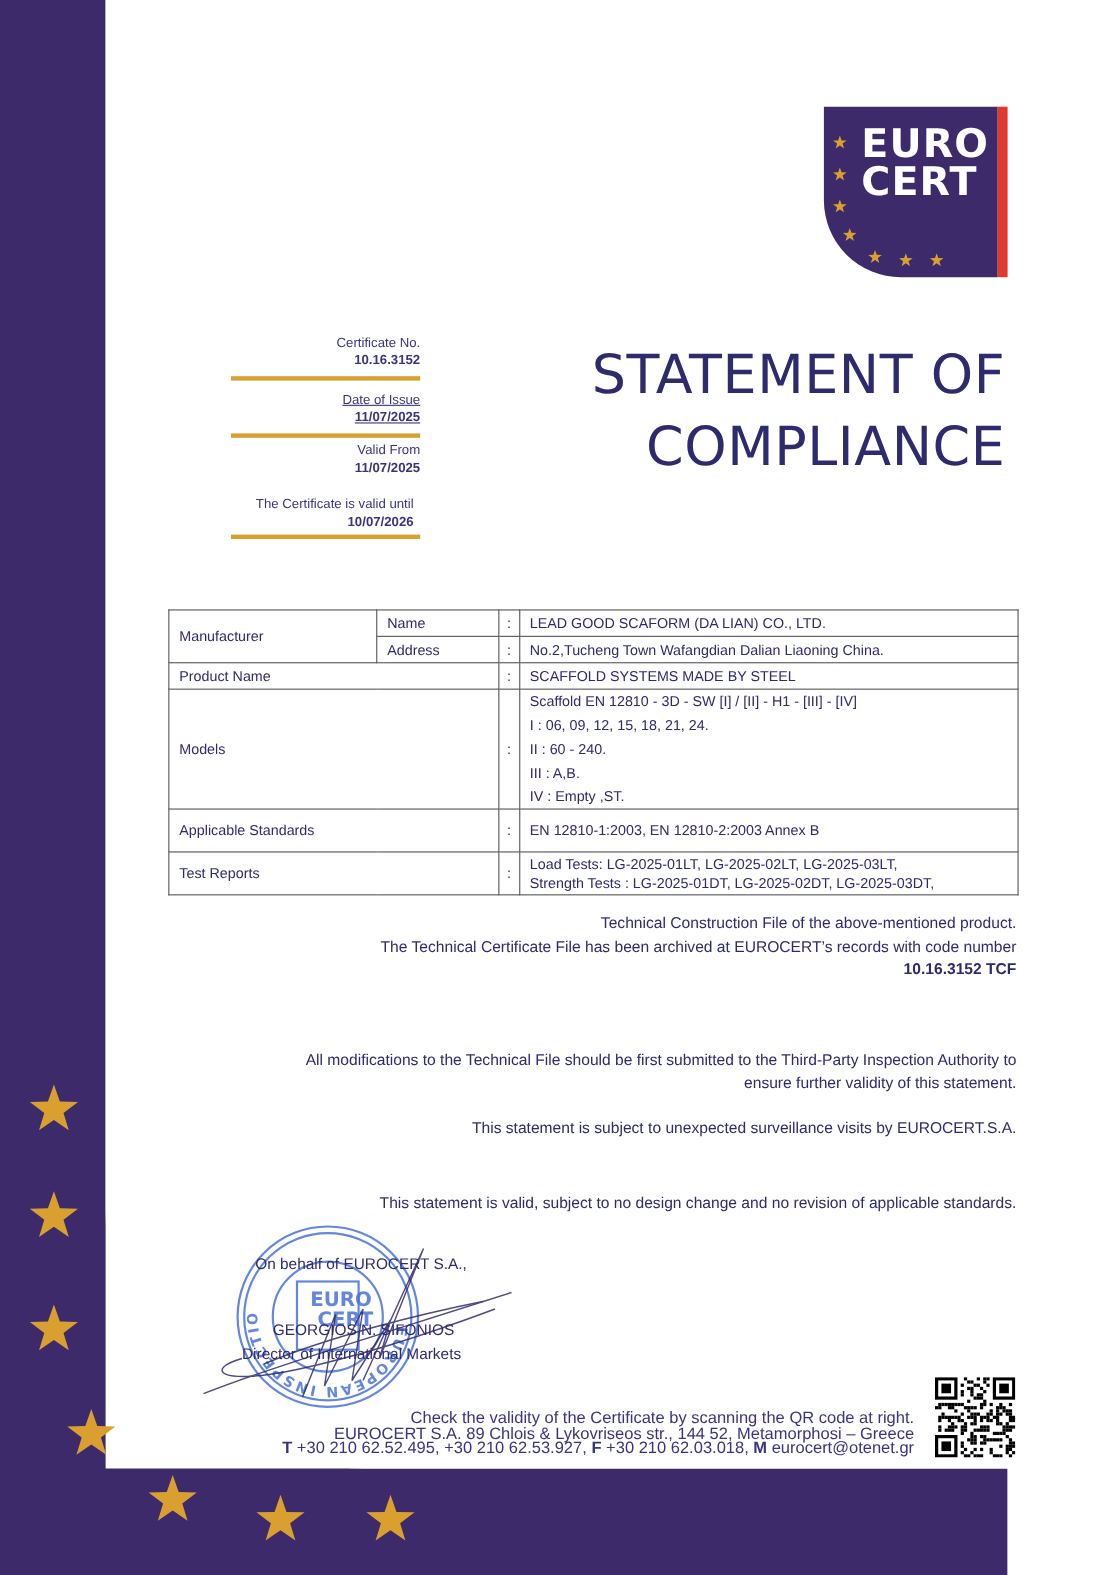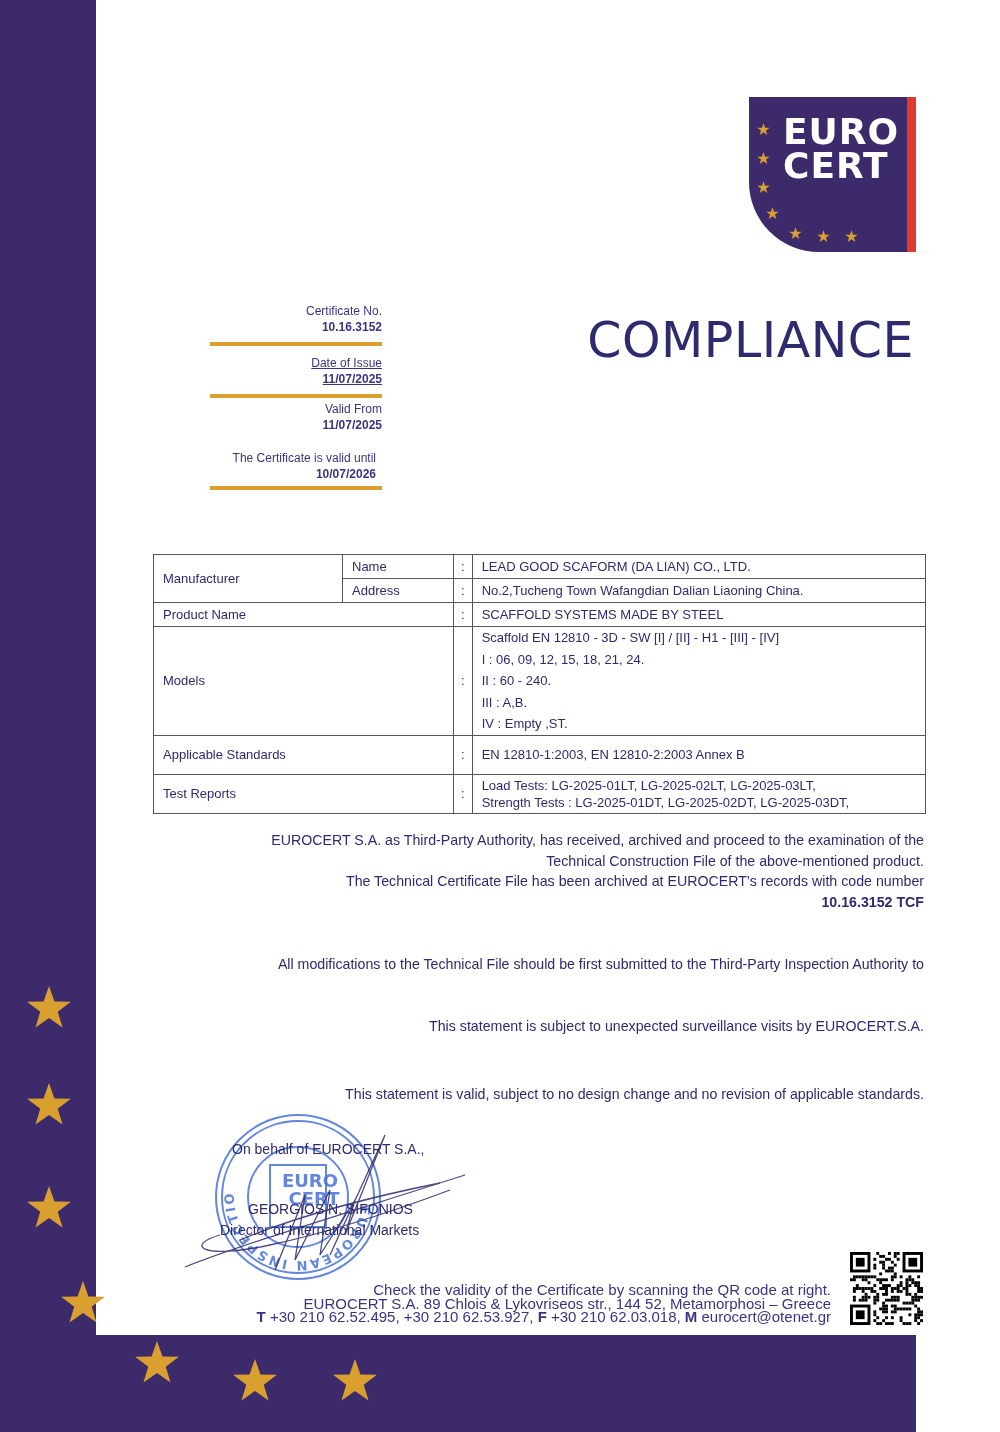--- a/index.html
+++ b/index.html
@@ -144,20 +144,21 @@
   <span class="lbl">Valid From</span>
   <span class="val">11/07/2025</span>
 </div>
 <div class="meta" style="top:450px; width:166px;">
   <span class="lbl">The Certificate is valid until</span>
   <span class="val">10/07/2026</span>
 </div>
 <div class="meta-rule" style="top:486px;"></div>
 
 <div class="title">
+  <div>STATEMENT OF</div>
   <div>COMPLIANCE</div>
 </div>
 
 <table class="info">
   <tbody>
       <tr style="height:24px;">
     <td rowspan="2" style="width:170px;">Manufacturer</td>
     <td style="width:92px;">Name</td>
     <td class="colon">:</td>
     <td>LEAD GOOD SCAFORM (DA LIAN) CO., LTD.</td>
@@ -193,27 +194,27 @@
     <td class="colon">:</td>
     <td style="line-height:17px;">
       <div>Load Tests: LG-2025-01LT, LG-2025-02LT, LG-2025-03LT,</div>
       <div>Strength Tests : LG-2025-01DT, LG-2025-02DT, LG-2025-03DT,</div>
     </td>
   </tr>
 </tbody>
   </table>
 
 <div class="para" style="top:830px;">
-  <div>EUROCERT S.A. as Third-Party Authority, has received, archived and proceed to the examination of the</div>
   <div>Technical Construction File of the above-mentioned product.</div>
   <div>The Technical Certificate File has been archived at EUROCERT’s records with code number</div>
   <div><b>10.16.3152 TCF</b></div>
 </div>
 <div class="para" style="top:954px;">
   <div>All modifications to the Technical File should be first submitted to the Third-Party Inspection Authority to</div>
+  <div>ensure further validity of this statement.</div>
 </div>
 <div class="para" style="top:1016px;">This statement is subject to unexpected surveillance visits by EUROCERT.S.A.</div>
 <div class="para" style="top:1058px;margin-top:26px;">This statement is valid, subject to no design change and no revision of applicable standards.</div>
 
 <div class="sig">
   <svg width="300" height="200" viewBox="0 0 300 200" style="position:absolute;left:0;top:0;">
     <g fill="none" stroke="#4a73d9" stroke-width="2" opacity="0.85">
       <circle cx="118" cy="102" r="82"></circle>
       <circle cx="118" cy="102" r="76"></circle>
       <circle cx="118" cy="102" r="50"></circle>

